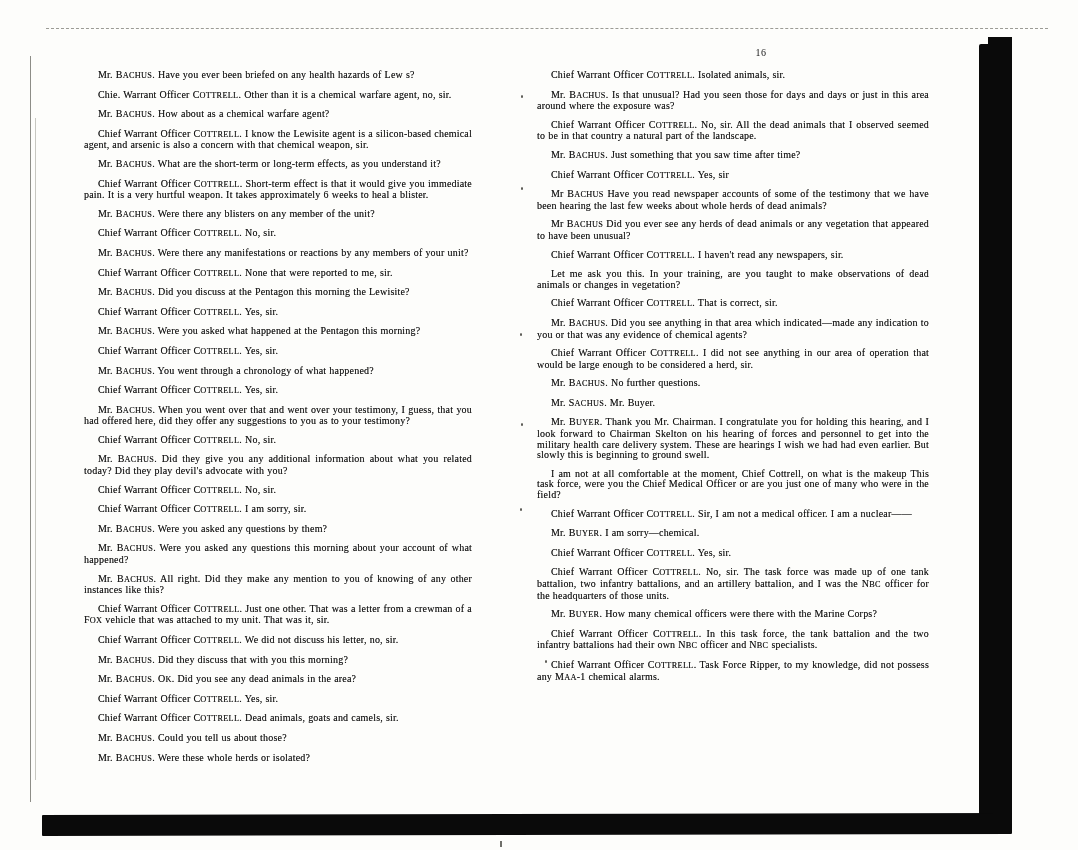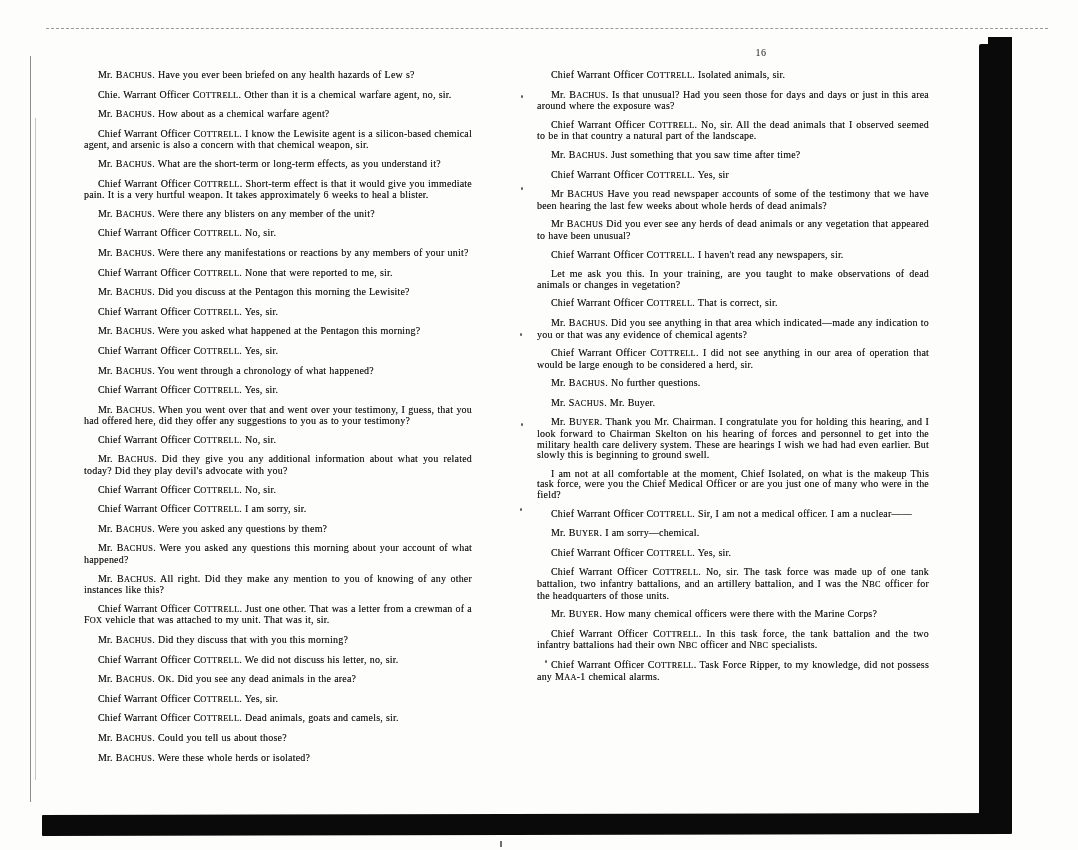--- a/index.html
+++ b/index.html
@@ -91,22 +91,22 @@
       <p class="para">Chief Warrant Officer C<span class="sc">OTTRELL</span>. Yes, sir.</p>
       <p class="para">Mr. B<span class="sc">ACHUS</span>. When you went over that and went over your testimony, I guess, that you had offered here, did they offer any suggestions to you as to your testimony?</p>
       <p class="para">Chief Warrant Officer C<span class="sc">OTTRELL</span>. No, sir.</p>
       <p class="para">Mr. B<span class="sc">ACHUS</span>. Did they give you any additional information about what you related today? Did they play devil's advocate with you?</p>
       <p class="para">Chief Warrant Officer C<span class="sc">OTTRELL</span>. No, sir.</p>
       <p class="para">Chief Warrant Officer C<span class="sc">OTTRELL</span>. I am sorry, sir.</p>
       <p class="para">Mr. B<span class="sc">ACHUS</span>. Were you asked any questions by them?</p>
       <p class="para">Mr. B<span class="sc">ACHUS</span>. Were you asked any questions this morning about your account of what happened?</p>
       <p class="para">Mr. B<span class="sc">ACHUS</span>. All right. Did they make any mention to you of knowing of any other instances like this?</p>
       <p class="para">Chief Warrant Officer C<span class="sc">OTTRELL</span>. Just one other. That was a letter from a crewman of a F<span class="sc">OX</span> vehicle that was attached to my unit. That was it, sir.</p>
+      <p class="para">Chief Warrant Officer C<span class="sc">OTTRELL</span>. We did not discuss his letter, no, sir.</p>
       <p class="para">Mr. B<span class="sc">ACHUS</span>. Did they discuss that with you this morning?</p>
-      <p class="para">Chief Warrant Officer C<span class="sc">OTTRELL</span>. We did not discuss his letter, no, sir.</p>
       <p class="para">Mr. B<span class="sc">ACHUS</span>. O<span class="sc">K</span>. Did you see any dead animals in the area?</p>
       <p class="para">Chief Warrant Officer C<span class="sc">OTTRELL</span>. Yes, sir.</p>
       <p class="para">Chief Warrant Officer C<span class="sc">OTTRELL</span>. Dead animals, goats and camels, sir.</p>
       <p class="para">Mr. B<span class="sc">ACHUS</span>. Could you tell us about those?</p>
       <p class="para">Mr. B<span class="sc">ACHUS</span>. Were these whole herds or isolated?</p>
     </div>
   <div class="column right">
       <p class="para">Chief Warrant Officer C<span class="sc">OTTRELL</span>. Isolated animals, sir.</p>
       <p class="para">Mr. B<span class="sc">ACHUS</span>. Is that unusual? Had you seen those for days and days or just in this area around where the exposure was?</p>
       <p class="para">Chief Warrant Officer C<span class="sc">OTTRELL</span>. No, sir. All the dead animals that I observed seemed to be in that country a natural part of the landscape.</p>
@@ -115,21 +115,21 @@
       <p class="para">Mr B<span class="sc">ACHUS</span> Have you read newspaper accounts of some of the testimony that we have been hearing the last few weeks about whole herds of dead animals?</p>
       <p class="para">Mr B<span class="sc">ACHUS</span> Did you ever see any herds of dead animals or any vegetation that appeared to have been unusual?</p>
       <p class="para">Chief Warrant Officer C<span class="sc">OTTRELL</span>. I haven't read any newspapers, sir.</p>
       <p class="para">Let me ask you this. In your training, are you taught to make observations of dead animals or changes in vegetation?</p>
       <p class="para">Chief Warrant Officer C<span class="sc">OTTRELL</span>. That is correct, sir.</p>
       <p class="para">Mr. B<span class="sc">ACHUS</span>. Did you see anything in that area which indicated—made any indication to you or that was any evidence of chemical agents?</p>
       <p class="para">Chief Warrant Officer C<span class="sc">OTTRELL</span>. I did not see anything in our area of operation that would be large enough to be considered a herd, sir.</p>
       <p class="para">Mr. B<span class="sc">ACHUS</span>. No further questions.</p>
       <p class="para">Mr. S<span class="sc">ACHUS</span>. Mr. Buyer.</p>
       <p class="para">Mr. B<span class="sc">UYER</span>. Thank you Mr. Chairman. I congratulate you for holding this hearing, and I look forward to Chairman Skelton on his hearing of forces and personnel to get into the military health care delivery system. These are hearings I wish we had had even earlier. But slowly this is beginning to ground swell.</p>
-      <p class="para">I am not at all comfortable at the moment, Chief Isolated, on what is the makeup This task force, were you the Chief Medical Officer or are you just one of many who were in the field?</p>
+      <p class="para">I am not at all comfortable at the moment, Chief Cottrell, on what is the makeup This task force, were you the Chief Medical Officer or are you just one of many who were in the field?</p>
       <p class="para">Chief Warrant Officer C<span class="sc">OTTRELL</span>. Sir, I am not a medical officer. I am a nuclear——</p>
       <p class="para">Mr. B<span class="sc">UYER</span>. I am sorry—chemical.</p>
       <p class="para">Chief Warrant Officer C<span class="sc">OTTRELL</span>. Yes, sir.</p>
       <p class="para">Chief Warrant Officer C<span class="sc">OTTRELL</span>. No, sir. The task force was made up of one tank battalion, two infantry battalions, and an artillery battalion, and I was the N<span class="sc">BC</span> officer for the headquarters of those units.</p>
       <p class="para">Mr. B<span class="sc">UYER</span>. How many chemical officers were there with the Marine Corps?</p>
       <p class="para">Chief Warrant Officer C<span class="sc">OTTRELL</span>. In this task force, the tank battalion and the two infantry battalions had their own N<span class="sc">BC</span> officer and N<span class="sc">BC</span> specialists.</p>
       <p class="para">Chief Warrant Officer C<span class="sc">OTTRELL</span>. Task Force Ripper, to my knowledge, did not possess any M<span class="sc">AA</span>-1 chemical alarms.</p>
     </div>
 
 </div>

